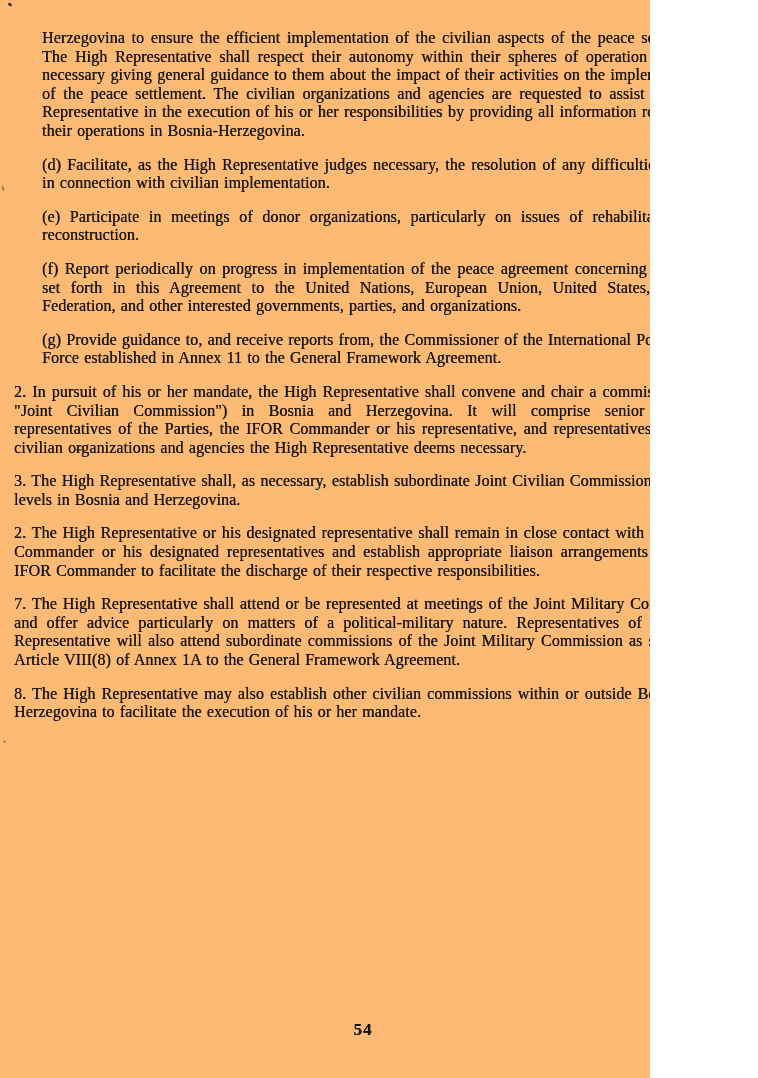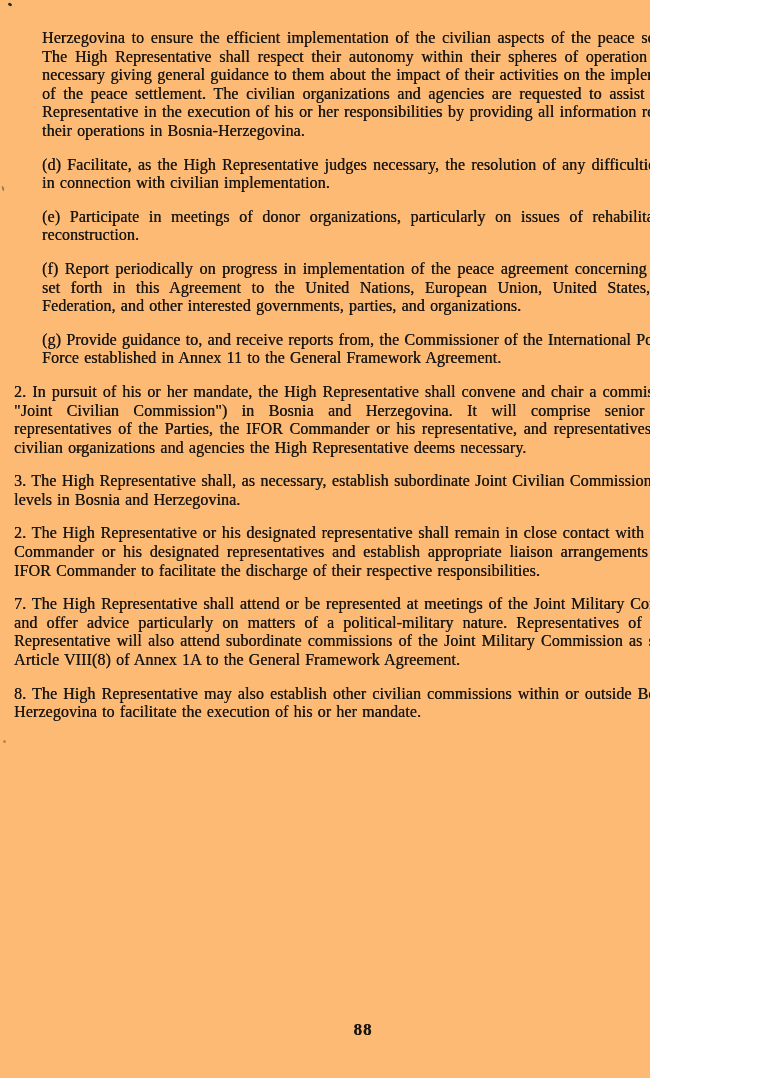--- a/index.html
+++ b/index.html
@@ -74,15 +74,15 @@
     <p class="para indent">(e) Participate in meetings of donor organizations, particularly on issues of rehabilitation and reconstruction.</p>
     <p class="para indent">(f) Report periodically on progress in implementation of the peace agreement concerning the tasks set forth in this Agreement to the United Nations, European Union, United States, Russian Federation, and other interested governments, parties, and organizations.</p>
     <p class="para indent">(g) Provide guidance to, and receive reports from, the Commissioner of the International Police Task Force established in Annex 11 to the General Framework Agreement.</p>
     <p class="para">2. In pursuit of his or her mandate, the High Representative shall convene and chair a commission (the "Joint Civilian Commission") in Bosnia and Herzegovina. It will comprise senior political representatives of the Parties, the IFOR Commander or his representative, and representatives of those civilian organizations and agencies the High Representative deems necessary.</p>
     <p class="para">3. The High Representative shall, as necessary, establish subordinate Joint Civilian Commissions at local levels in Bosnia and Herzegovina.</p>
     <p class="para">2. The High Representative or his designated representative shall remain in close contact with the IFOR Commander or his designated representatives and establish appropriate liaison arrangements with the IFOR Commander to facilitate the discharge of their respective responsibilities.</p>
     <p class="para">7. The High Representative shall attend or be represented at meetings of the Joint Military Commission and offer advice particularly on matters of a political-military nature. Representatives of the High Representative will also attend subordinate commissions of the Joint Military Commission as set out in Article VIII(8) of Annex 1A to the General Framework Agreement.</p>
     <p class="para">8. The High Representative may also establish other civilian commissions within or outside Bosnia and Herzegovina to facilitate the execution of his or her mandate.</p>
   </div>
 
-  <div class="page-num">88</div>
+  <div class="page-num">54</div>
 
 </div>
 
 </body></html>

